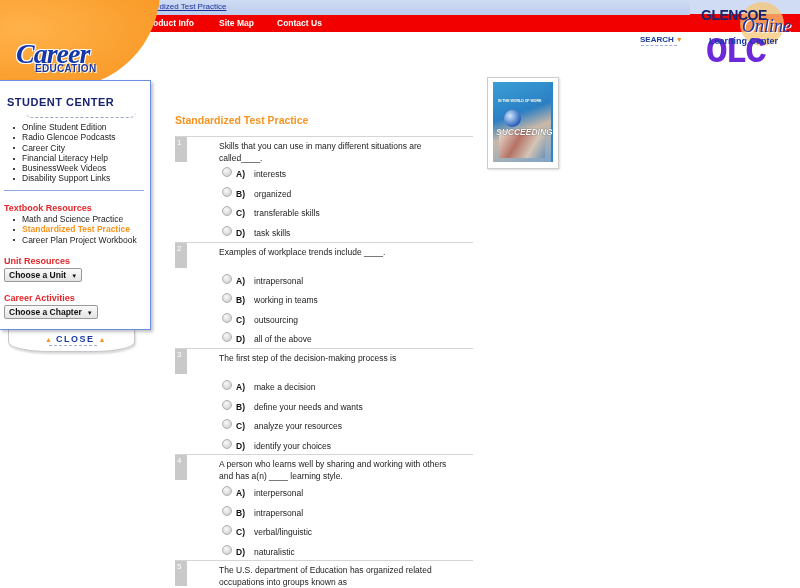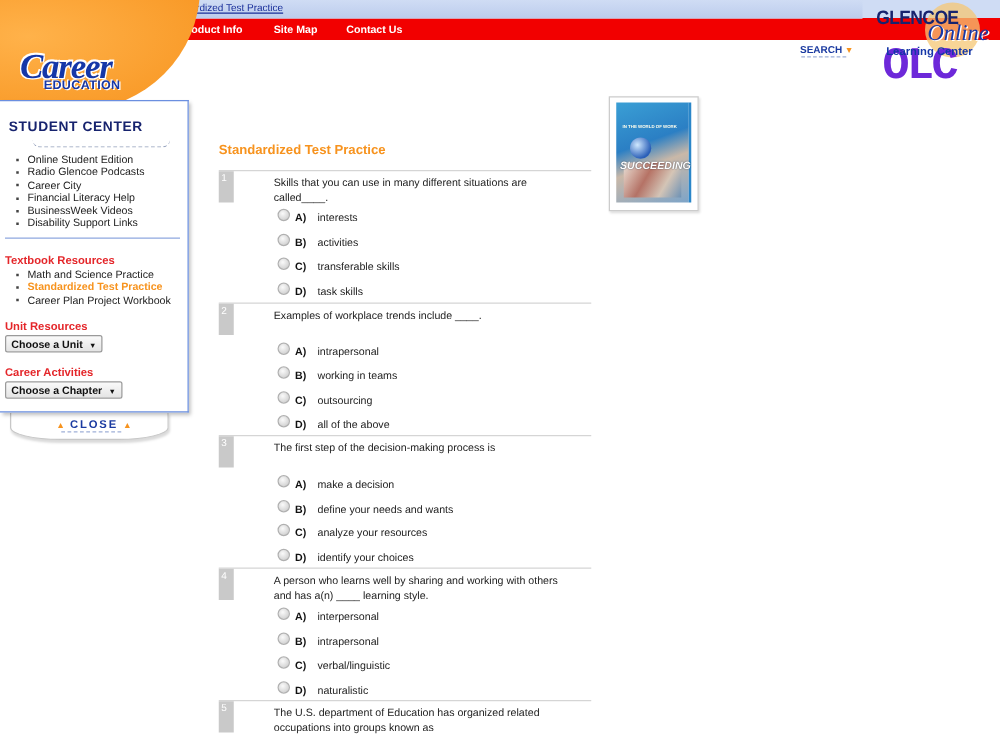--- a/index.html
+++ b/index.html
@@ -143,21 +143,21 @@
     <div class="qnum">1</div>
     <div class="qtext">Skills that you can use in many different situations are called____.</div>
     <div class="option" style="top:30px">
         <span class="radio"></span>
         <span class="optletter">A)</span>
         <span class="opttext">interests</span>
       </div>
     <div class="option" style="top:50px">
         <span class="radio"></span>
         <span class="optletter">B)</span>
-        <span class="opttext">activities</span>
+        <span class="opttext">organized</span>
       </div>
     <div class="option" style="top:69px">
         <span class="radio"></span>
         <span class="optletter">C)</span>
         <span class="opttext">transferable skills</span>
       </div>
     <div class="option" style="top:89px">
         <span class="radio"></span>
         <span class="optletter">D)</span>
         <span class="opttext">task skills</span>

